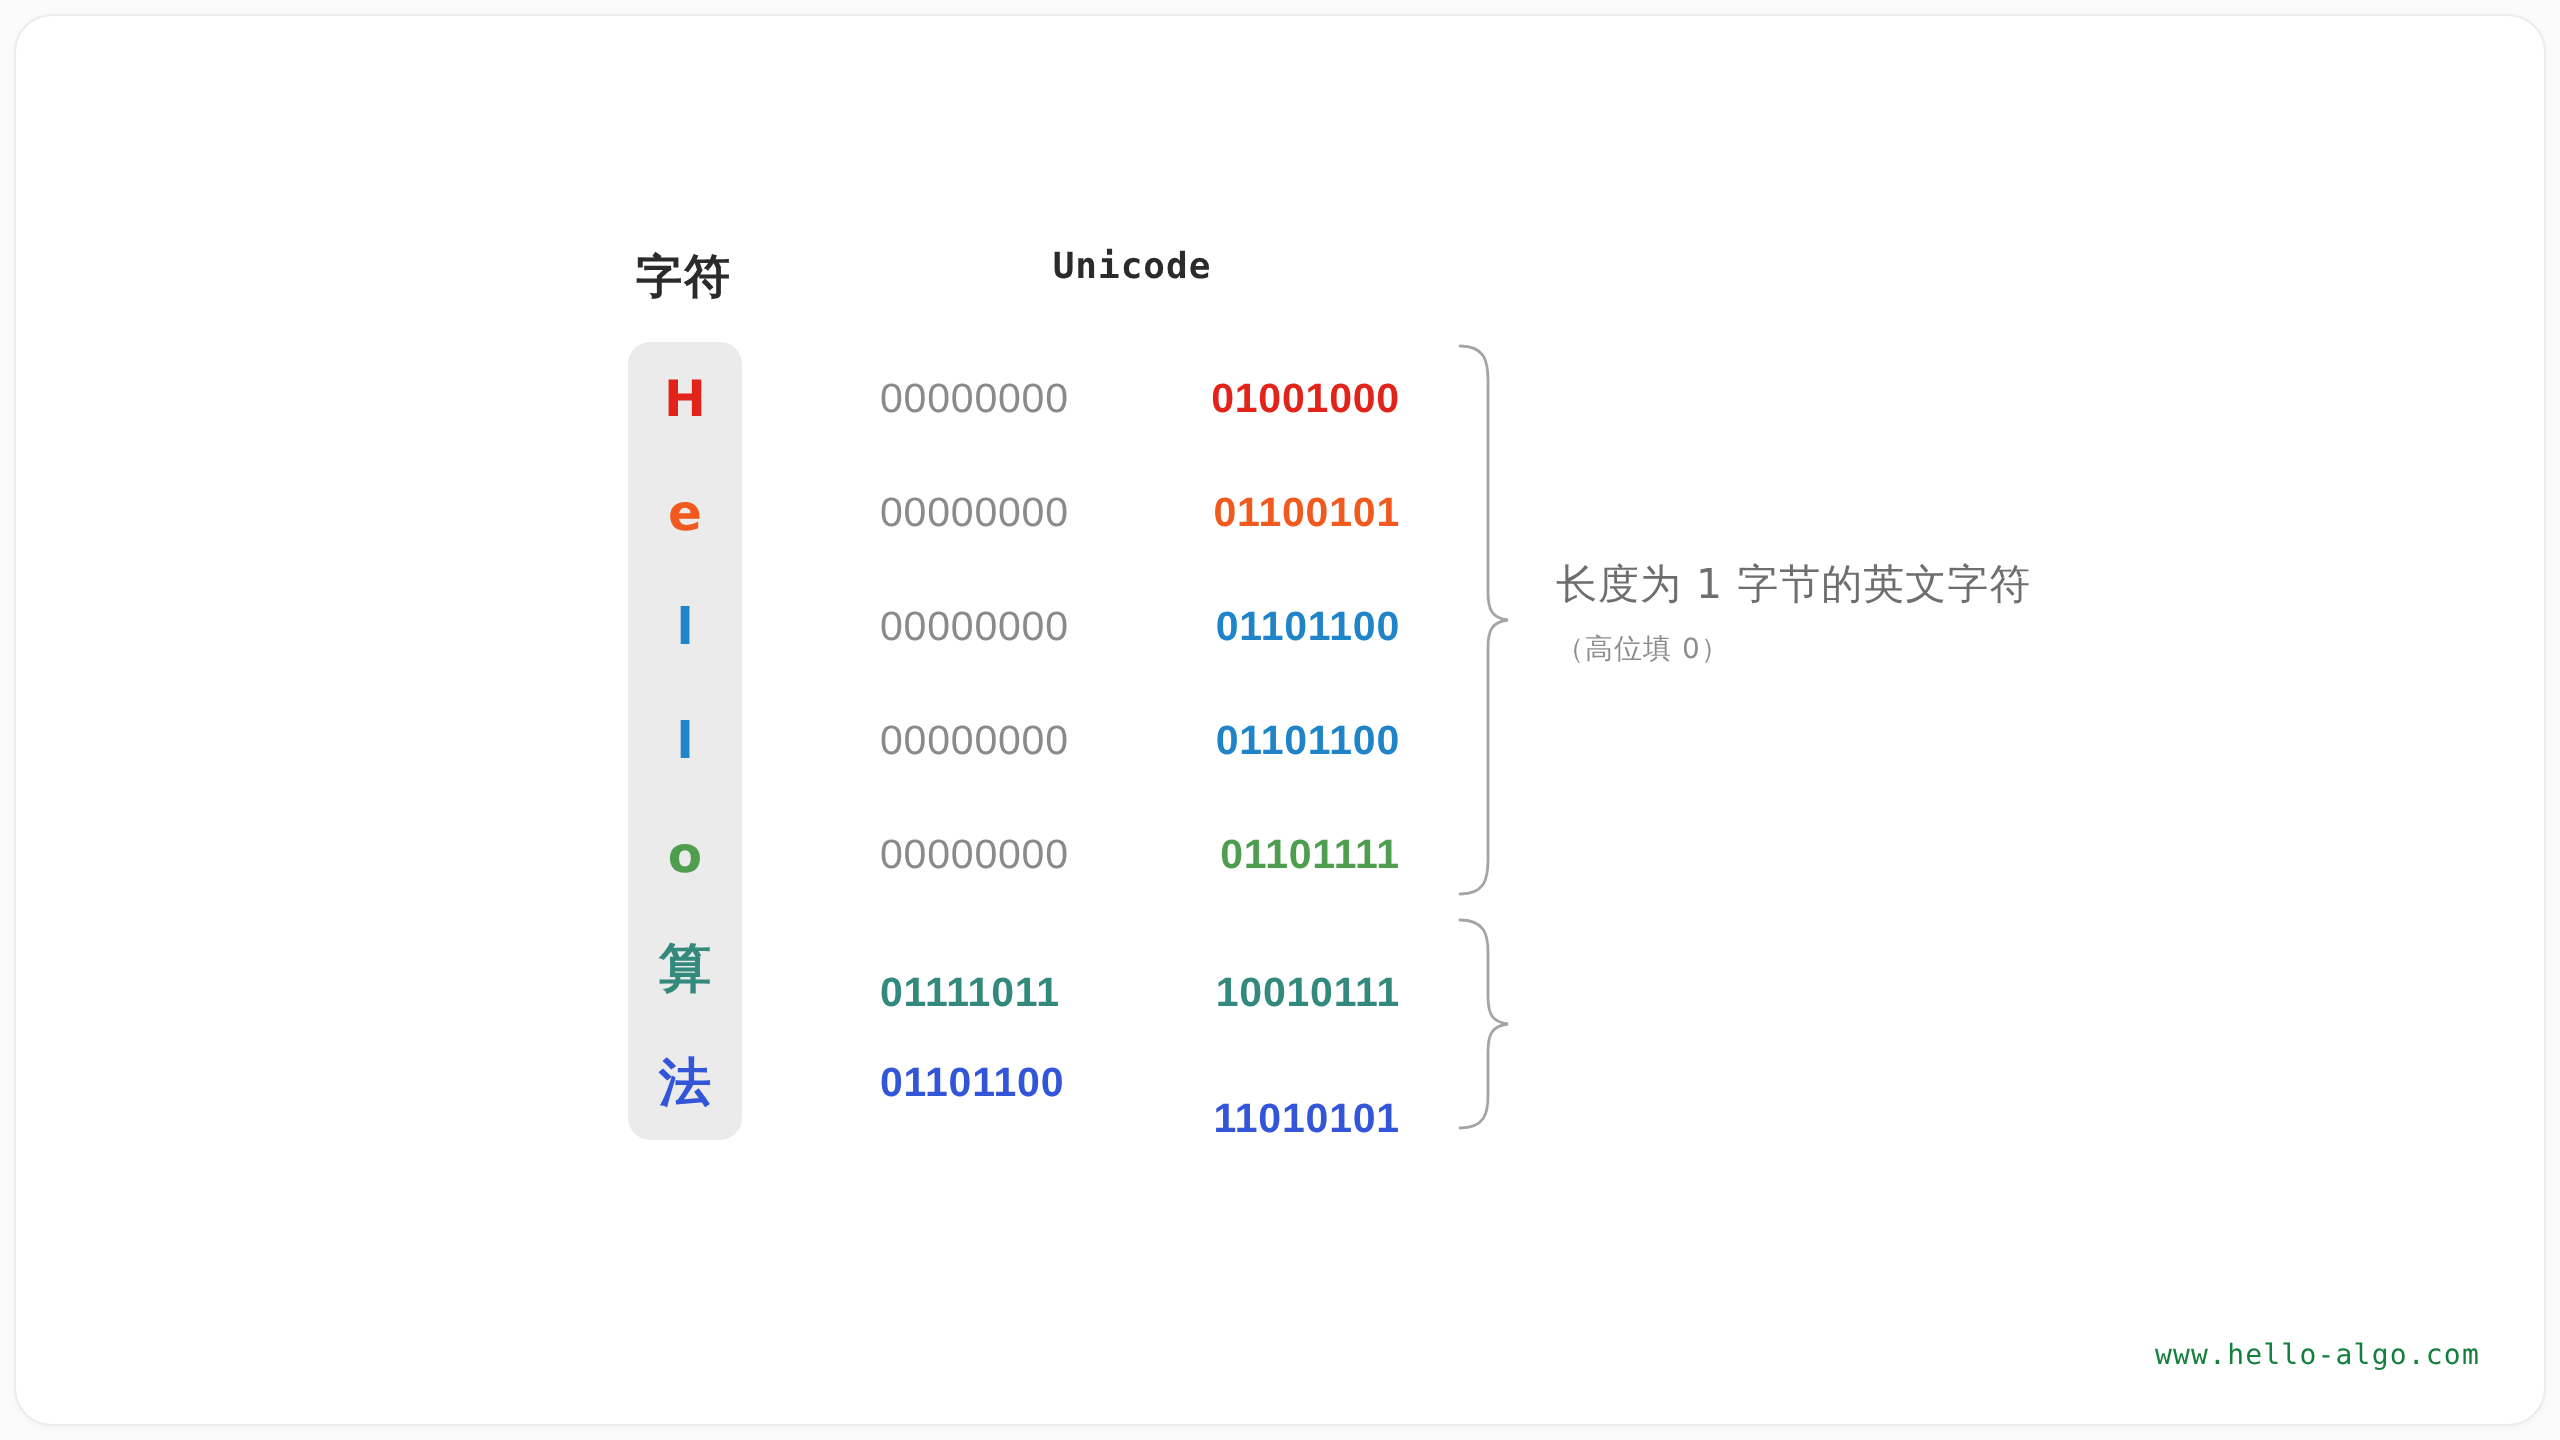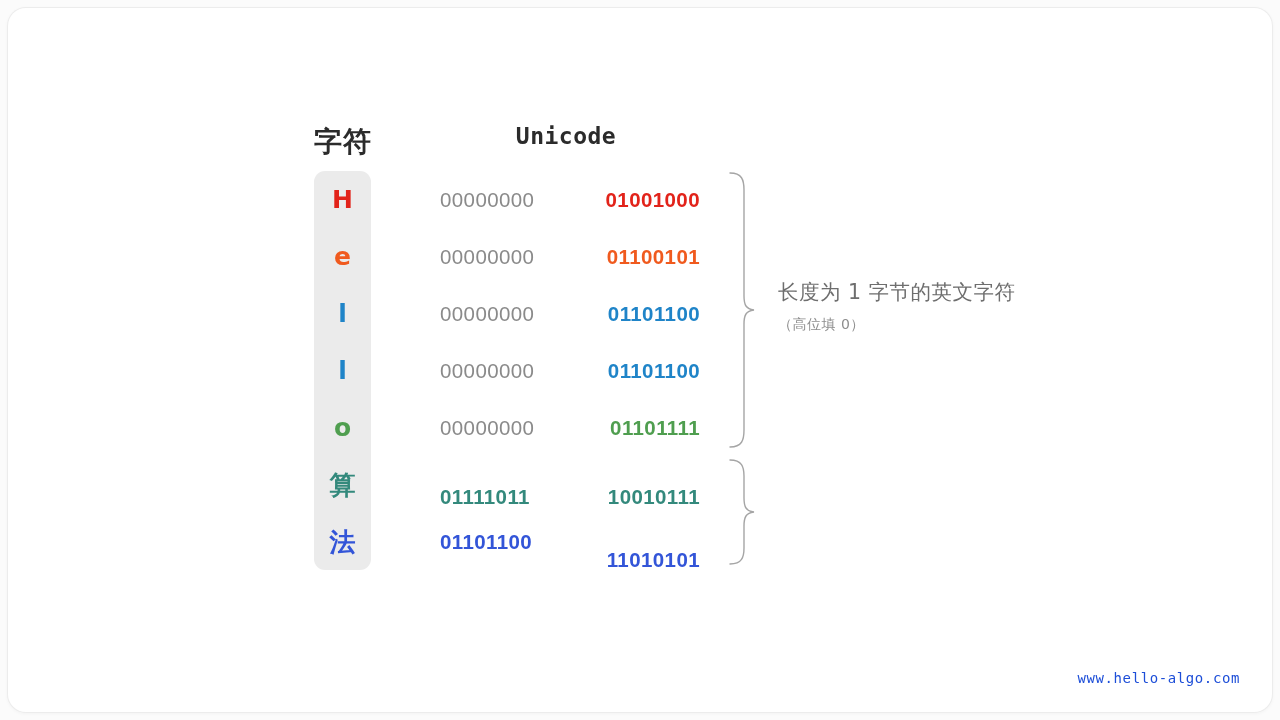--- a/index.html
+++ b/index.html
@@ -28,28 +28,28 @@
   .hdr {
     position: absolute;
     color: #2b2b2b;
     font-weight: bold;
     white-space: nowrap;
   }
   #hdr-char {
     left: 306px; top: 115px; width: 56px;
     text-align: center;
     font-family: "Liberation Sans", sans-serif;
-    font-size: 28px;
+    font-size: 23px;
     letter-spacing: 1px;
   }
   #hdr-unicode {
     left: 432px; top: 115px; width: 252px;
     text-align: center;
     font-family: "DejaVu Sans Mono", monospace;
-    font-size: 23px;
+    font-size: 18px;
     letter-spacing: 0.5px;
   }
 
   
   #char-col {
     position: absolute;
     left: 306px; top: 163px;
     width: 57px; height: 399px;
     background: #ebebeb;
     border-radius: 11px;
@@ -114,21 +114,21 @@
     color: #8d8d8d;
     font-size: 14px;
   }
   #anno-1 { left: 770px; top: 270px; width: 320px; }
   #anno-2 { left: 770px; top: 489px; width: 320px; }
 
   
   #watermark {
     position: absolute;
     right: 32px; bottom: 26px;
-    color: #1d4ed8;
+    color: #15803d;
     font-family: "DejaVu Sans Mono", monospace;
     font-size: 14px;
     letter-spacing: 0.6px;
     text-align: right;
   }
 </style>
 </head>
 <body>
 
 <div id="page">

